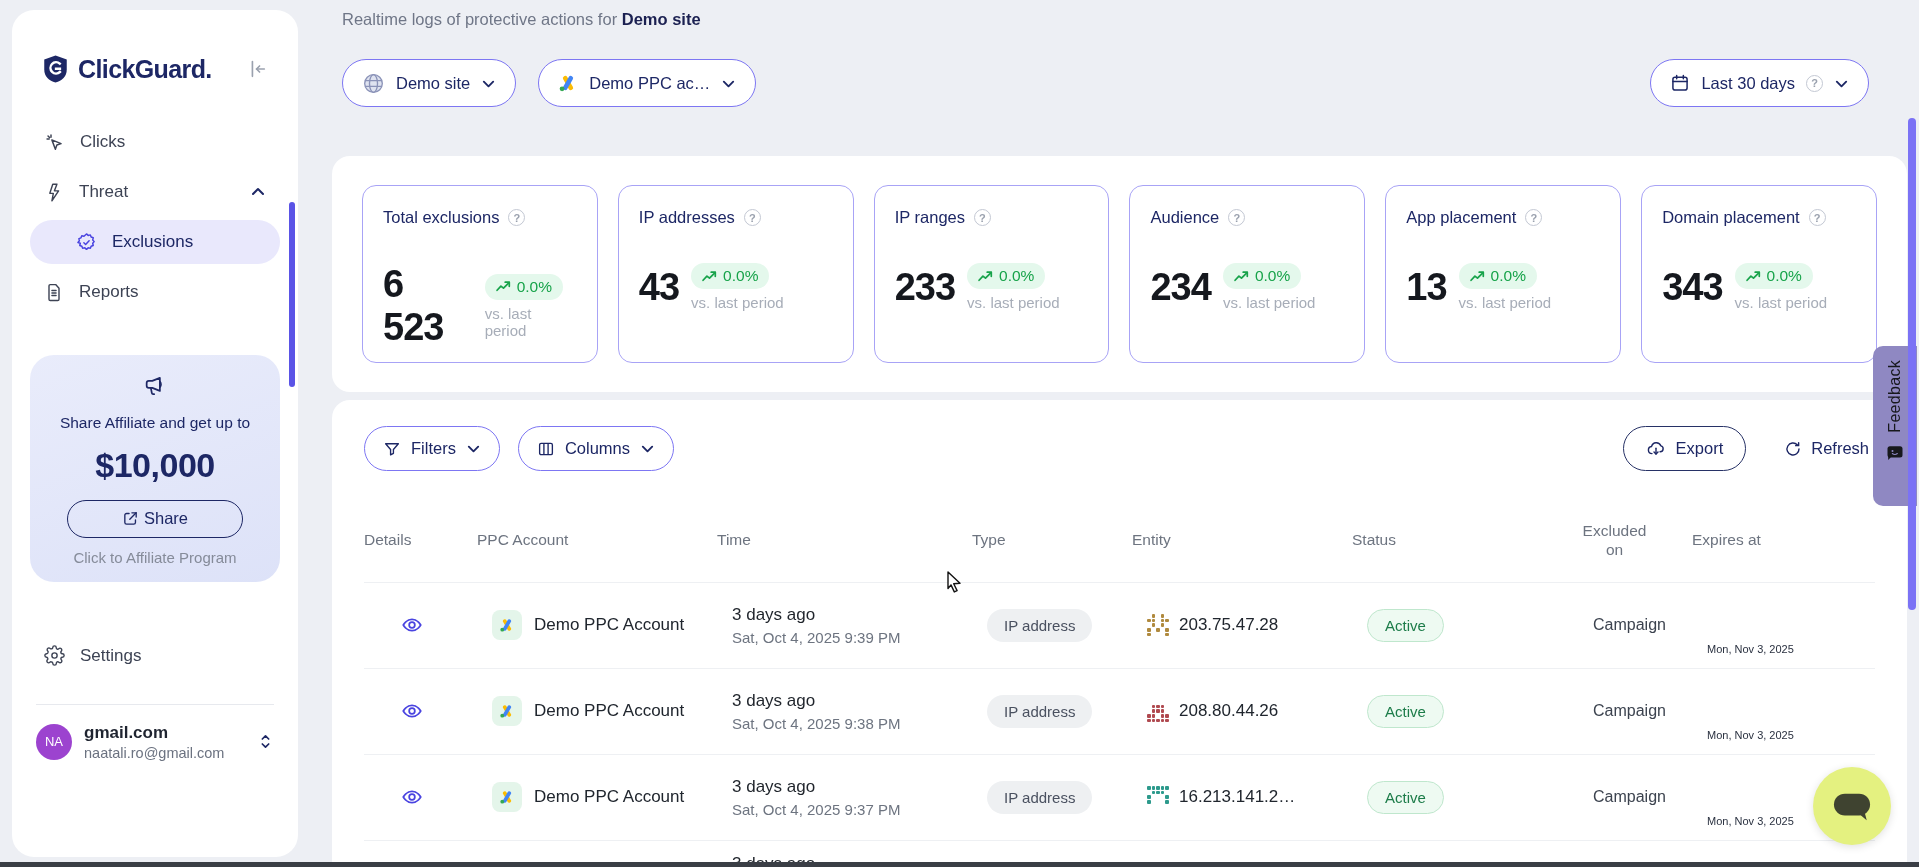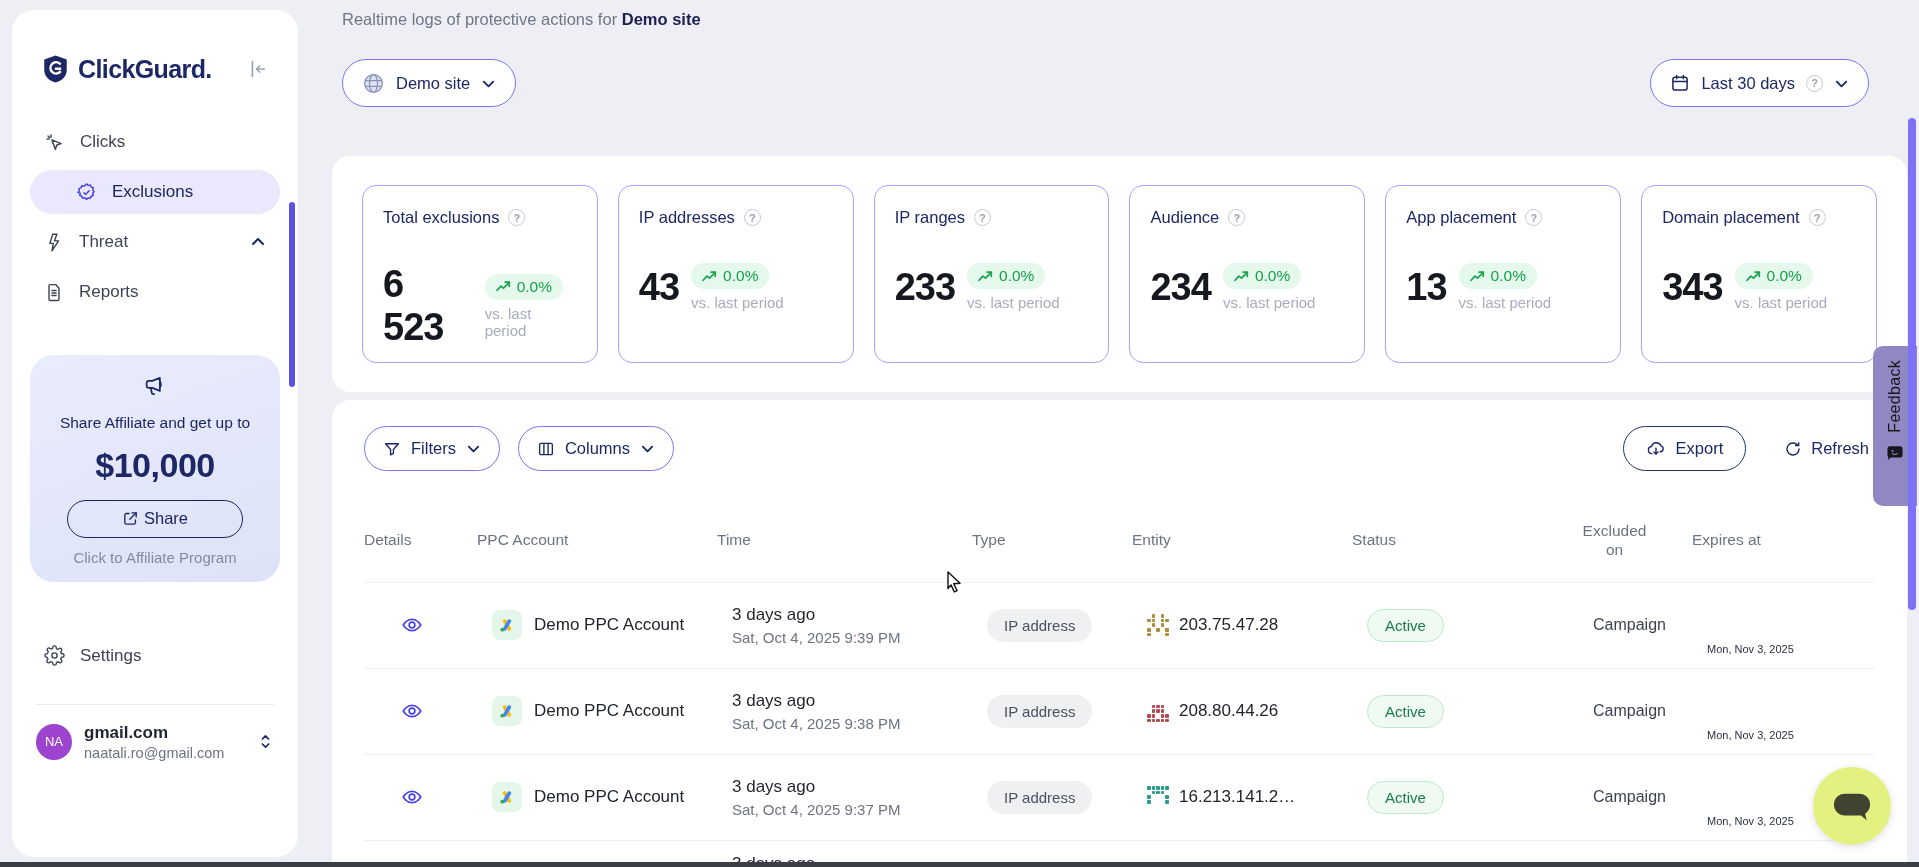--- a/index.html
+++ b/index.html
@@ -183,41 +183,41 @@
     <nav class="nav">
       <div class="nav-item">
         <span class="icn">
           <svg width="21" height="21" viewBox="0 0 24 24" fill="none" stroke="#3d4354" stroke-width="1.7" stroke-linecap="round" stroke-linejoin="round">
               <path d="M9 9l10.5 4.3-4.8 1.6L13 19.8 9 9z"></path>
               <path d="M3.5 8h2.4M8 3.5v2.4M4.6 4.6l1.7 1.7"></path>
             </svg>
         </span>
         <span>Clicks</span>
       </div>
-      <div class="nav-item sub active">
-        <span class="icn">
-          <svg width="21" height="21" viewBox="0 0 24 24" fill="none" stroke="#4a44e0" stroke-width="1.7" stroke-linecap="round" stroke-linejoin="round">
-              <path d="M12 2.2l1.9 1.7 2.5-.6.9 2.4 2.4.9-.6 2.5 1.7 1.9-1.7 1.9.6 2.5-2.4.9-.9 2.4-2.5-.6-1.9 1.7-1.9-1.7-2.5.6-.9-2.4-2.4-.9.6-2.5L2.2 12l1.7-1.9-.6-2.5 2.4-.9.9-2.4 2.5.6L12 2.2z"></path>
-              <path d="M9 12.2l2 2 4-4.2"></path>
-            </svg>
-        </span>
-        <span>Exclusions</span>
-      </div>
       <div class="nav-item">
         <span class="icn">
           <svg width="20" height="21" viewBox="0 0 24 24" fill="none" stroke="#3d4354" stroke-width="1.7" stroke-linejoin="round">
               <path d="M13.5 2h-3L7 13h4.2L9.5 22l8-12h-5l3-8z"></path>
             </svg>
         </span>
         <span>Threat</span>
         <span class="chev">
           <svg width="16" height="16" viewBox="0 0 16 16" fill="none" stroke="#1d2765" stroke-width="2" stroke-linecap="round" stroke-linejoin="round">
               <path d="M3 10l5-5 5 5"></path>
             </svg>
         </span>
+      </div>
+      <div class="nav-item sub active">
+        <span class="icn">
+          <svg width="21" height="21" viewBox="0 0 24 24" fill="none" stroke="#4a44e0" stroke-width="1.7" stroke-linecap="round" stroke-linejoin="round">
+              <path d="M12 2.2l1.9 1.7 2.5-.6.9 2.4 2.4.9-.6 2.5 1.7 1.9-1.7 1.9.6 2.5-2.4.9-.9 2.4-2.5-.6-1.9 1.7-1.9-1.7-2.5.6-.9-2.4-2.4-.9.6-2.5L2.2 12l1.7-1.9-.6-2.5 2.4-.9.9-2.4 2.5.6L12 2.2z"></path>
+              <path d="M9 12.2l2 2 4-4.2"></path>
+            </svg>
+        </span>
+        <span>Exclusions</span>
       </div>
       <div class="nav-item">
         <span class="icn">
           <svg width="20" height="21" viewBox="0 0 24 24" fill="none" stroke="#3d4354" stroke-width="1.7" stroke-linejoin="round">
               <path d="M6 4a1.5 1.5 0 011.5-1.5H14L18 7v13a1.5 1.5 0 01-1.5 1.5h-9A1.5 1.5 0 016 20V4z"></path>
               <path d="M9.5 9.5h5M9.5 12.5h5M9.5 15.5h5" stroke-linecap="round"></path>
             </svg>
         </span>
         <span>Reports</span>
       </div>
@@ -292,20 +292,39 @@
             </svg>
         </span>
         <span>Demo site</span>
         <span class="icn">
           <svg width="15" height="15" viewBox="0 0 16 16" fill="none" stroke="#1d2765" stroke-width="2" stroke-linecap="round" stroke-linejoin="round">
               <path d="M3 6l5 5 5-5"></path>
             </svg>
         </span>
       </button>
 
+      <button class="pill">
+        <span class="icn">
+          <svg width="20" height="20" viewBox="0 0 24 24">
+              <g transform="rotate(-30 12 12)">
+                <rect x="9.2" y="2.5" width="5.6" height="19" rx="2.8" fill="#fbbc04"></rect>
+              </g>
+              <g transform="rotate(30 12 12)">
+                <rect x="9.2" y="2.5" width="5.6" height="19" rx="2.8" fill="#4285f4"></rect>
+              </g>
+              <circle cx="4.9" cy="19" r="2.9" fill="#34a853"></circle>
+            </svg>
+        </span>
+        <span>Demo PPC ac…</span>
+        <span class="icn">
+          <svg width="15" height="15" viewBox="0 0 16 16" fill="none" stroke="#1d2765" stroke-width="2" stroke-linecap="round" stroke-linejoin="round">
+              <path d="M3 6l5 5 5-5"></path>
+            </svg>
+        </span>
+      </button>
 
       <button class="pill pill-right">
         <span class="icn">
           <svg width="20" height="20" viewBox="0 0 24 24" fill="none" stroke="#1d2765" stroke-width="1.8" stroke-linecap="round" stroke-linejoin="round">
               <rect x="3.5" y="5" width="17" height="15.5" rx="2.5"></rect>
               <path d="M8 3v4M16 3v4M3.5 10.2h17"></path>
             </svg>
         </span>
         <span>Last 30 days</span>
         <span class="qmark">?</span>

